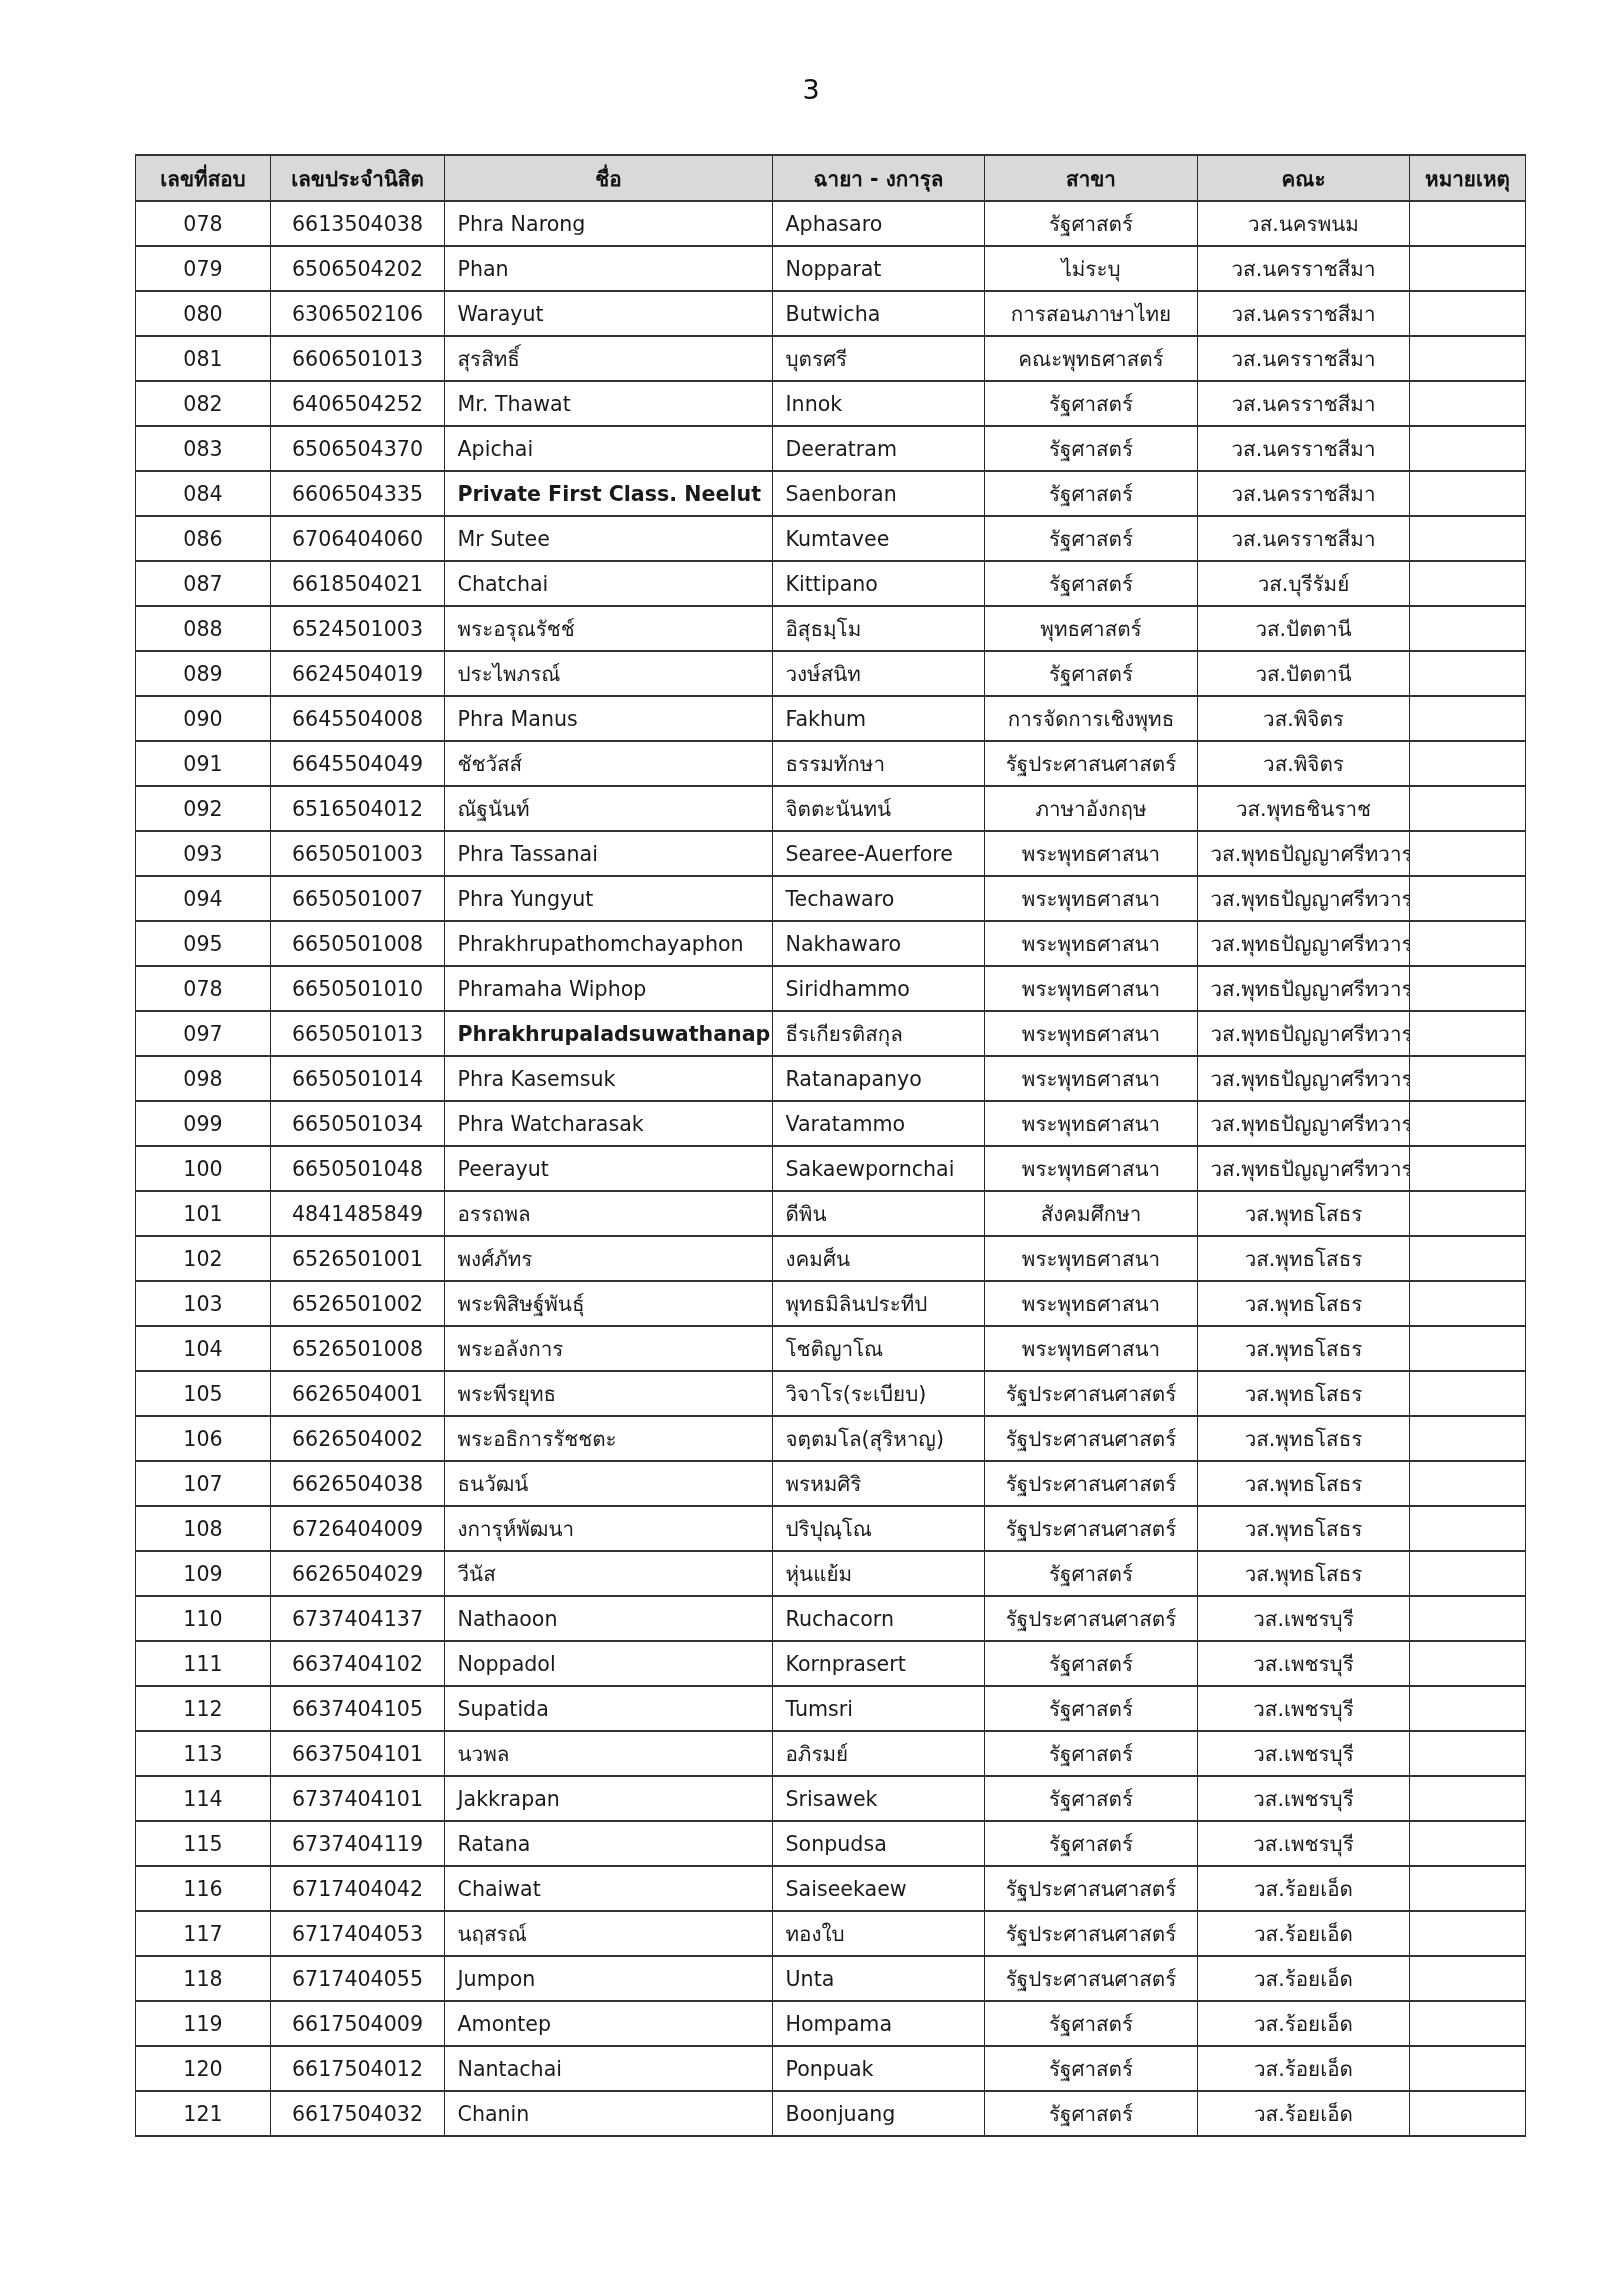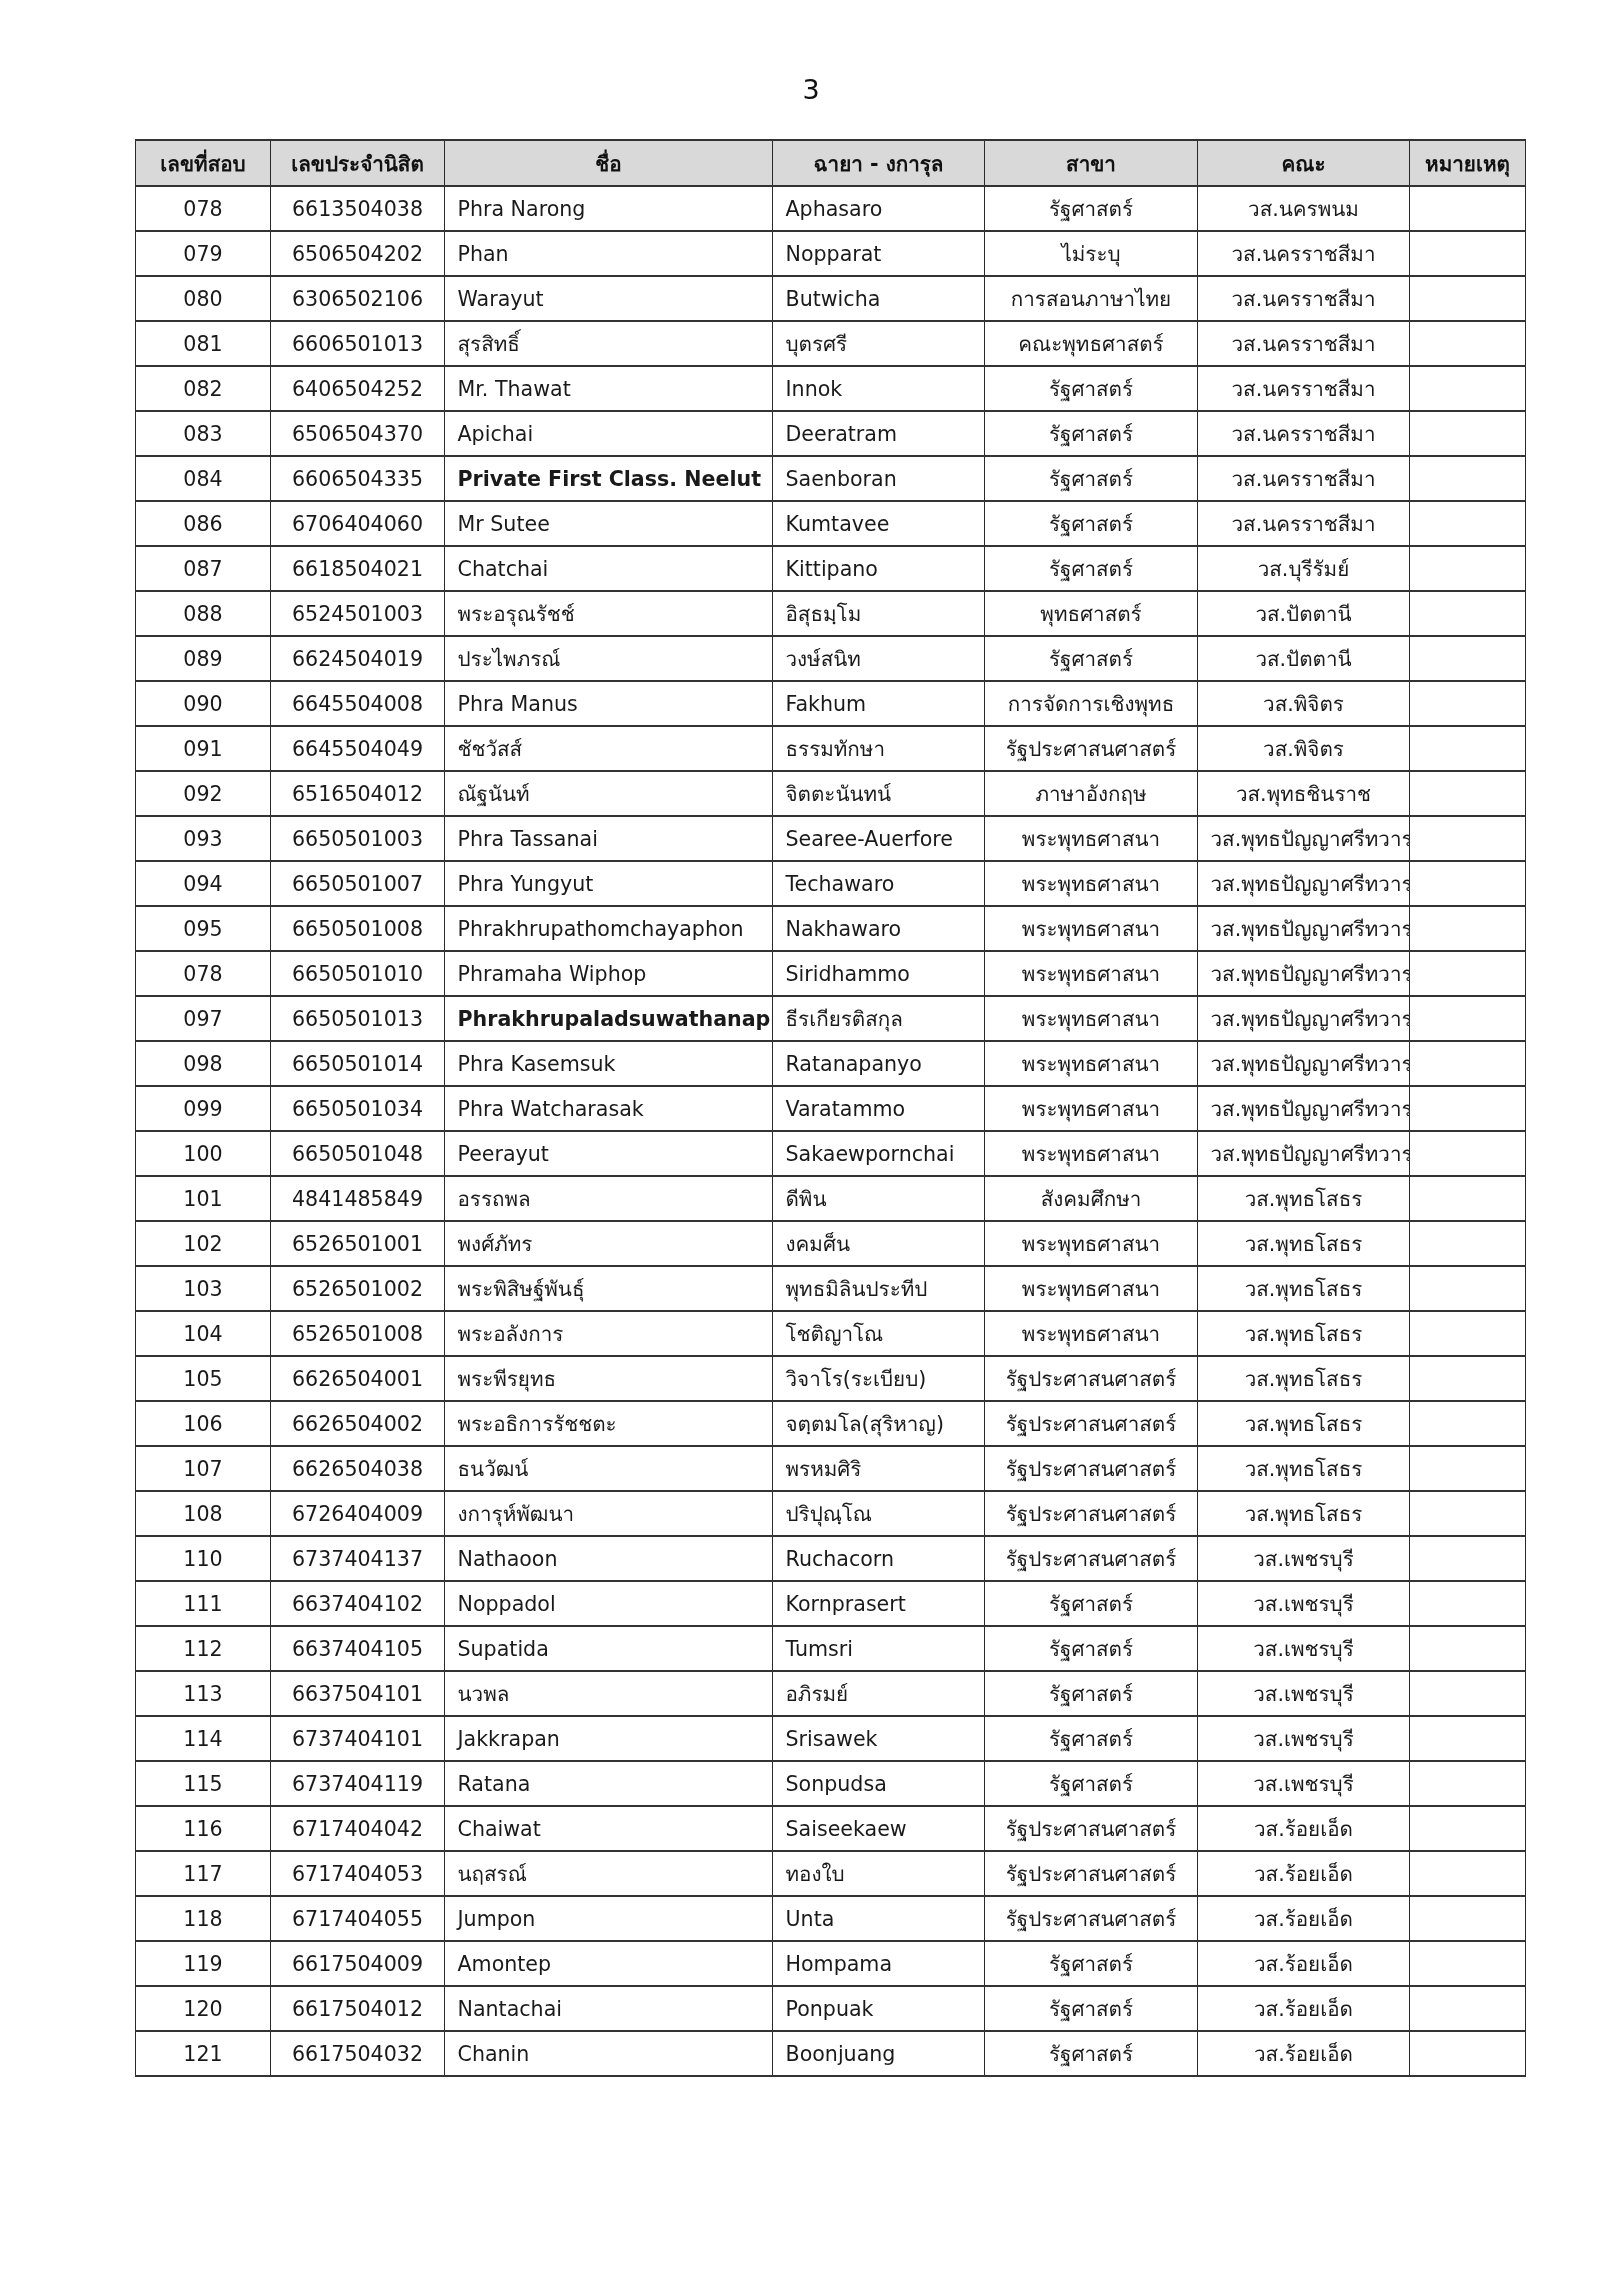--- a/index.html
+++ b/index.html
@@ -21,21 +21,21 @@
       width: 1622px;
       top: 72px;
       text-align: center;
       font-size: 27px;
       line-height: 36px;
       color: #111;
     }
     .sheet {
       position: absolute;
       left: 135px;
-      top: 139px;
+      top: 154px;
       width: 1391px;
     }
     table.roster {
       border-collapse: collapse;
       table-layout: fixed;
       width: 1391px;
     }
     table.roster col.c-exam { width: 135px; }
     table.roster col.c-sid  { width: 174px; }
     table.roster col.c-name { width: 328px; }
@@ -369,20 +369,29 @@
         <tr>
           <td class="center">108</td>
           <td class="center">6726404009</td>
           <td class="left">งการุห์พัฒนา</td>
           <td class="left">ปริปุณฺโณ</td>
           <td class="center">รัฐประศาสนศาสตร์</td>
           <td class="center">วส.พุทธโสธร</td>
           <td class="center"></td>
         </tr>
         <tr>
+          <td class="center">109</td>
+          <td class="center">6626504029</td>
+          <td class="left">วีนัส</td>
+          <td class="left">หุ่นแย้ม</td>
+          <td class="center">รัฐศาสตร์</td>
+          <td class="center">วส.พุทธโสธร</td>
+          <td class="center"></td>
+        </tr>
+        <tr>
           <td class="center">110</td>
           <td class="center">6737404137</td>
           <td class="left">Nathaoon</td>
           <td class="left">Ruchacorn</td>
           <td class="center">รัฐประศาสนศาสตร์</td>
           <td class="center">วส.เพชรบุรี</td>
           <td class="center"></td>
         </tr>
         <tr>
           <td class="center">111</td>

